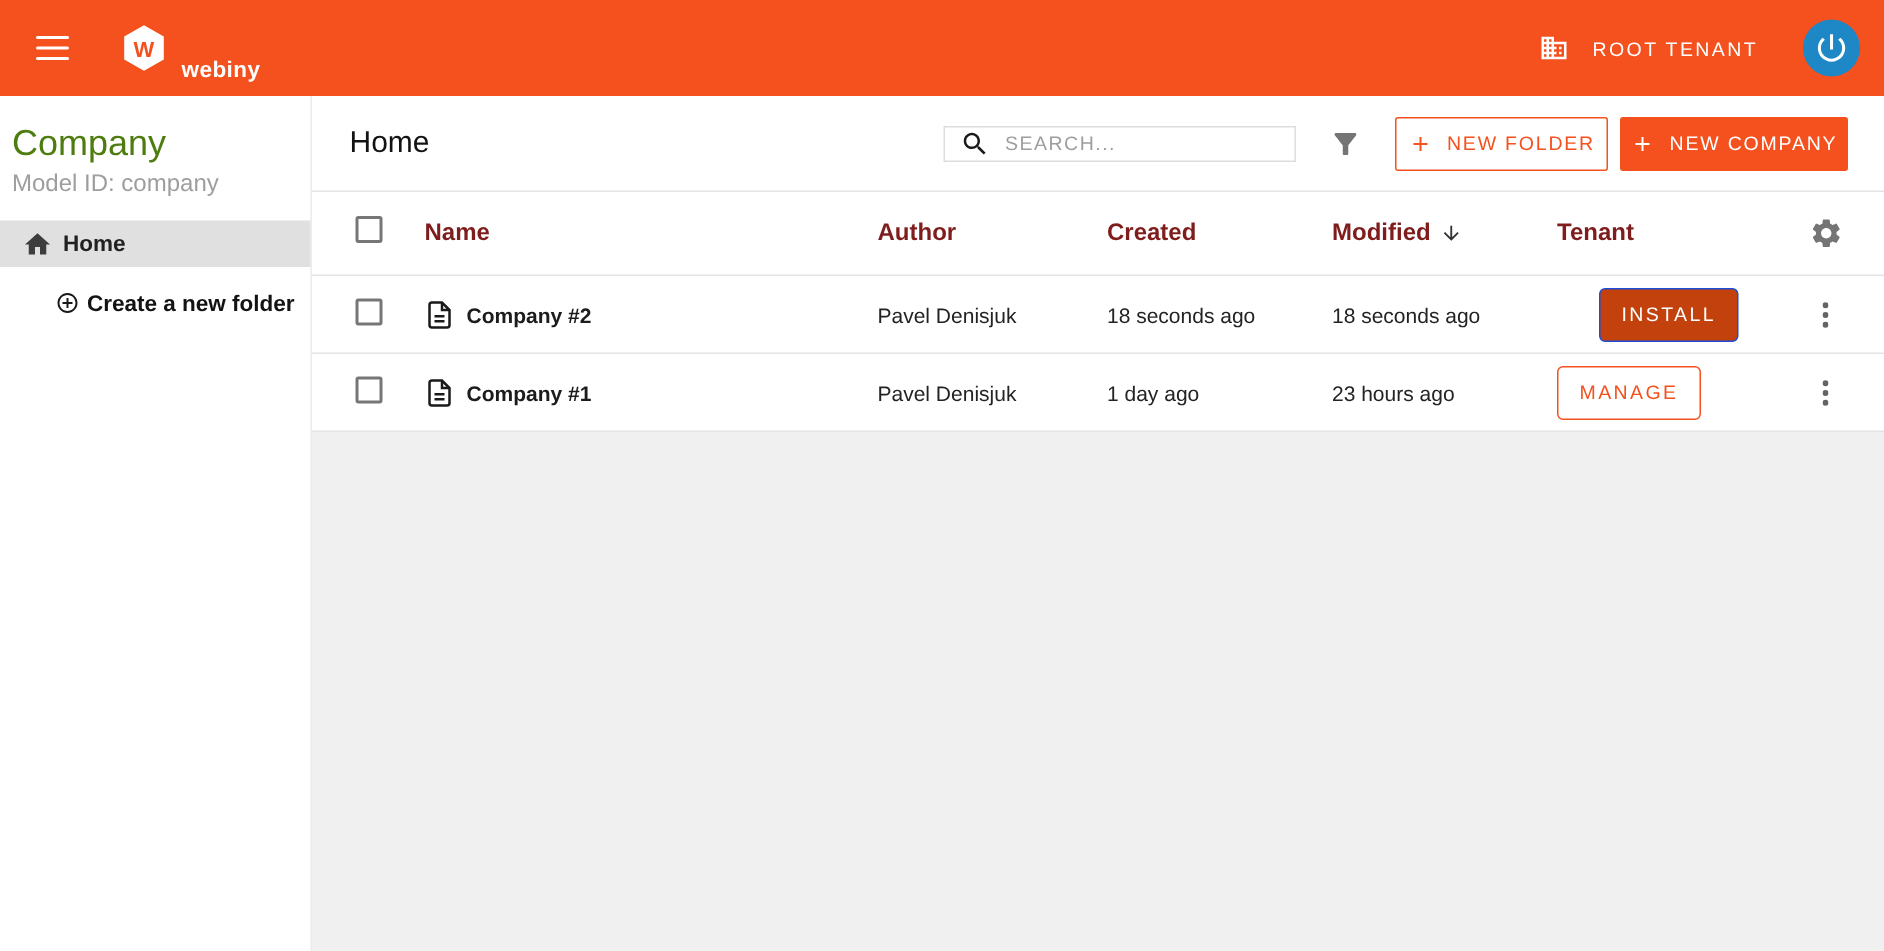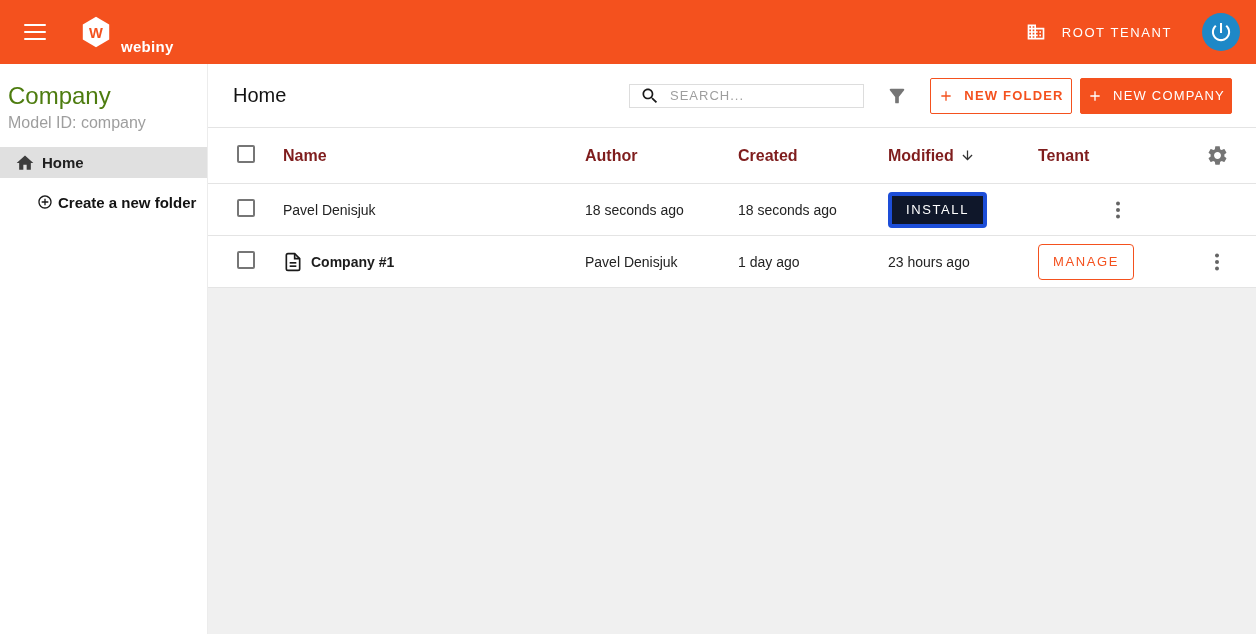--- a/index.html
+++ b/index.html
@@ -45,42 +45,42 @@
     font-size:13px; letter-spacing:1px; color:#333;
     font-family:"Liberation Sans","DejaVu Sans",sans-serif; }
   .search-box input::placeholder { color:#9e9e9e; }
   .filter-btn { margin-left:21px; width:24px; height:24px; display:flex;
     align-items:center; justify-content:center; cursor:pointer; }
   .btn { height:36px; display:flex; align-items:center; justify-content:center;
     font-size:13px; font-weight:500; letter-spacing:1.2px; border-radius:2px;
     cursor:pointer; background:#fff; border:1px solid #f4511e; color:#f4511e;
     font-family:"Liberation Sans","DejaVu Sans",sans-serif; }
   .btn .plus { margin-right:10px; display:flex; align-items:center; }
-  .btn-outline { margin-left:21px; width:142px;font-weight:bold; }
+  .btn-outline { margin-left:21px; width:142px; }
   .btn-filled { margin-left:8px; width:152px; background:#f4511e; color:#fff;
     border:1px solid #f4511e; }
 
   
   .grid-row { display:grid;
     grid-template-columns:46px 302px 153px 150px 150px 160px 1fr;
     align-items:center; padding-left:29px; padding-right:20px; background:#fff;
     border-bottom:1px solid #e4e4e4; }
   .thead { height:56px; font-size:16px; font-weight:700; color:#7f1d1d; }
   .trow { height:52px; font-size:14px; color:#232323; }
   .checkbox { width:18px; height:18px; border:2px solid #767676; border-radius:2px;
     background:#fff; cursor:pointer; display:inline-block; }
   .name-cell { display:flex; align-items:center; }
   .name-cell .doc { display:flex; align-items:center; margin-right:8px; }
   .name-text { font-weight:700; color:#1c1c1c; cursor:pointer; }
   .col-modified { display:flex; align-items:center; gap:6px; cursor:pointer; }
   .gear-cell, .kebab-cell { display:flex; justify-content:center; align-items:center; }
   .action-btn { height:36px; min-width:90px; padding:0 14px; border-radius:4px;
     font-size:13px; font-weight:500; letter-spacing:1.6px; cursor:pointer;
     font-family:"Liberation Sans","DejaVu Sans",sans-serif; }
-  .action-install { background:#0f172a; border:4px solid #1d4ed8; color:#fff; }
+  .action-install { background:#c2410c; border:1px solid #1d4ed8; color:#fff;margin-left:28px; }
   .action-manage { background:transparent; border:1px solid #f4511e; color:#f4511e; }
   .kebab { cursor:pointer; padding:4px; display:flex; }
   .filler { height:346px; background:#f0f0f0; }
 </style>
 </head>
 <body>
 
 <div class="topbar">
   <div class="hamburger">
     <span></span>
@@ -178,20 +178,31 @@
     <div>Tenant</div>
     <div class="gear-cell">
       <svg width="23" height="23" viewBox="0 0 24 24" style="cursor:pointer">
         <path fill="#757575" d="M19.14 12.94c.04-.3.06-.61.06-.94s-.02-.64-.07-.94l2.03-1.58c.18-.14.23-.41.12-.61l-1.92-3.32c-.12-.22-.37-.29-.59-.22l-2.39.96c-.5-.38-1.03-.7-1.62-.94l-.36-2.54c-.04-.24-.24-.41-.48-.41h-3.84c-.24 0-.43.17-.47.41l-.36 2.54c-.59.24-1.13.57-1.62.94l-2.39-.96c-.22-.08-.47 0-.59.22L2.74 8.87c-.12.21-.08.47.12.61l2.03 1.58c-.05.3-.09.63-.09.94s.02.64.07.94l-2.03 1.58c-.18.14-.23.41-.12.61l1.92 3.32c.12.22.37.29.59.22l2.39-.96c.5.38 1.03.7 1.62.94l.36 2.54c.05.24.24.41.48.41h3.84c.24 0 .44-.17.47-.41l.36-2.54c.59-.24 1.13-.56 1.62-.94l2.39.96c.22.08.47 0 .59-.22l1.92-3.32c.12-.22.07-.47-.12-.61l-2.01-1.58zM12 15.6c-1.98 0-3.6-1.62-3.6-3.6s1.62-3.6 3.6-3.6 3.6 1.62 3.6 3.6-1.62 3.6-3.6 3.6z"></path>
       </svg>
     </div>
   </div>
 
   <div class="grid-row trow">
     <div><span class="checkbox"></span></div>
+    <div class="name-cell">
+      <span class="doc">
+        <svg width="20" height="22" viewBox="0 0 24 24" fill="none" stroke="#1a1a1a" stroke-width="2">
+          <path d="M14 2H6a2 2 0 0 0-2 2v16a2 2 0 0 0 2 2h12a2 2 0 0 0 2-2V8z"></path>
+          <path d="M14 2v6h6"></path>
+            <line x1="8" y1="13" x2="16" y2="13"></line>
+            <line x1="8" y1="17" x2="16" y2="17"></line>
+        </svg>
+      </span>
+      <span class="name-text">Company #2</span>
+    </div>
     <div>Pavel Denisjuk</div>
     <div>18 seconds ago</div>
     <div>18 seconds ago</div>
     <div><button class="action-btn action-install">INSTALL</button></div>
     <div class="kebab-cell">
       <span class="kebab">
         <svg width="4" height="18" viewBox="0 0 4 18">
             <circle cx="2" cy="2.5" r="2" fill="#646464"></circle>
             <circle cx="2" cy="9" r="2" fill="#646464"></circle>
             <circle cx="2" cy="15.5" r="2" fill="#646464"></circle>

